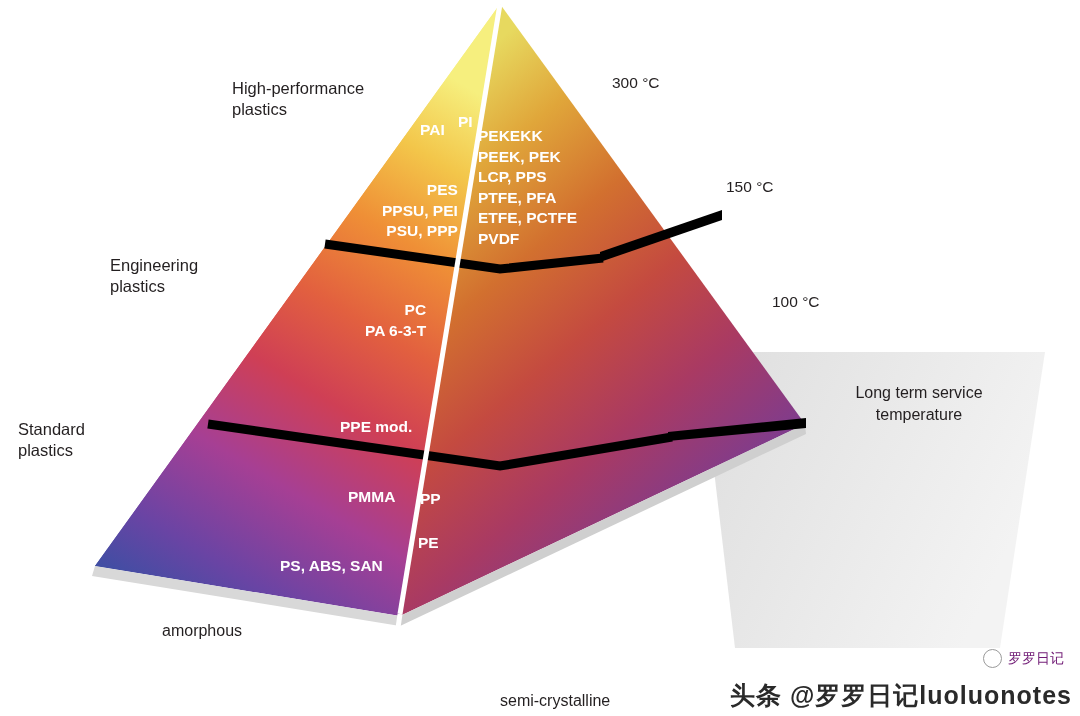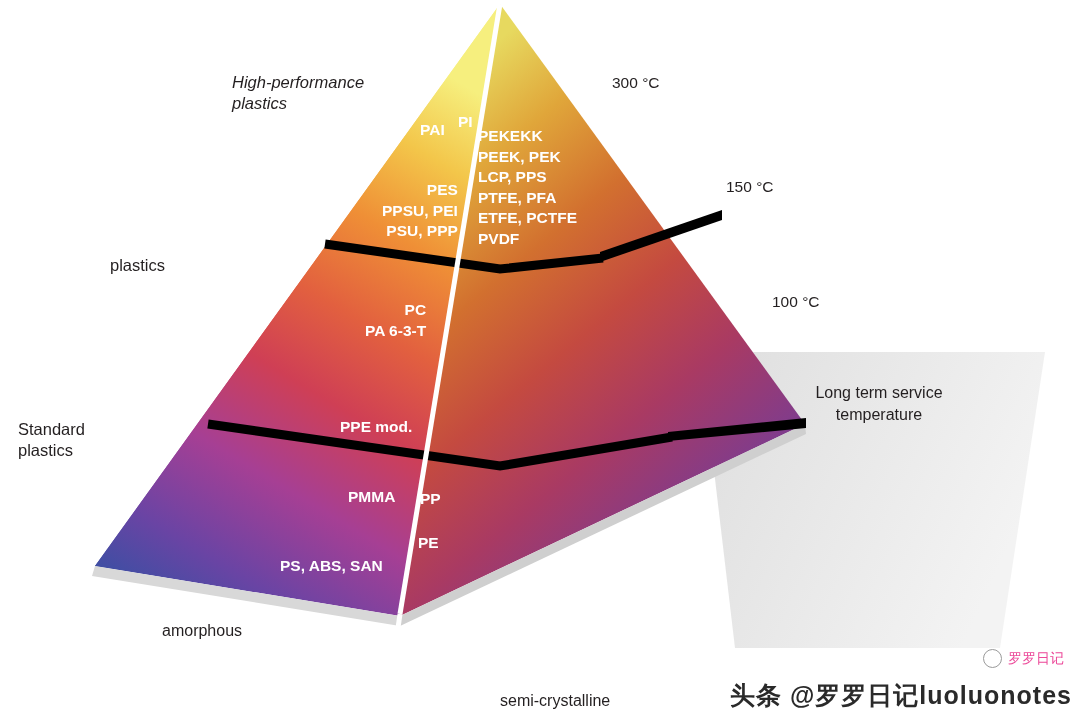--- a/index.html
+++ b/index.html
@@ -15,21 +15,21 @@
 
   .lbl{position:absolute;color:#231f20;font-size:16.5px;line-height:21px;}
   .lbl-white{position:absolute;color:#ffffff;font-size:15.5px;line-height:20.5px;font-weight:600;}
   .lbl-temp{position:absolute;color:#231f20;font-size:15.5px;}
   .right-note{position:absolute;color:#231f20;font-size:16px;line-height:22px;text-align:center;}
   .cap-left{position:absolute;color:#231f20;font-size:15.5px;font-weight:bold;font-style:italic;}
   .cap-mid{position:absolute;color:#231f20;font-size:16px;}
   .cap-amorph{position:absolute;color:#231f20;font-size:16px;}
 
   
-  #cat-high{left:232px;top:72px;width:180px;font-style:italic;}
+  #cat-high{left:232px;top:78px;width:180px;}
   #cat-eng{left:110px;top:255px;width:170px;}
   #cat-std{left:18px;top:419px;width:150px;}
 
   
   #t300{left:612px;top:74px;}
   #t150{left:726px;top:178px;}
   #t100{left:772px;top:293px;}
 
   
   #g-pi{left:458px;top:92px;margin-top:20px;}
@@ -37,27 +37,27 @@
   #g-pes{left:382px;top:180px;}
   #g-right-hp{left:478px;top:126px;}
   #g-pc{left:365px;top:300px;}
   #g-right-eng{left:452px;top:298px;}
   #g-ppemod{left:340px;top:417px;}
   #g-pmma{left:348px;top:487px;}
   #g-psabs{left:280px;top:556px;}
   #g-pp{left:420px;top:489px;}
   #g-pe{left:418px;top:533px;}
 
-  #right-note-pos{left:774px;top:382px;width:210px;}
+  #right-note-pos{left:814px;top:382px;width:210px;}
   #cap-left-pos{left:55px;top:692px;}
   #cap-mid-pos{left:500px;top:692px;}
   #cap-amorph-pos{left:162px;top:622px;}
 
   #watermark{position:absolute;right:8px;bottom:4px;color:#2a2a2a;font-size:25px;font-weight:bold;letter-spacing:1px;}
-  #wm-badge{position:absolute;right:16px;bottom:48px;display:flex;align-items:center;gap:6px;color:#ec4899;font-size:14px;}
+  #wm-badge{position:absolute;right:16px;bottom:48px;display:flex;align-items:center;gap:6px;color:#701a75;font-size:14px;}
   #wm-badge .wm-circle{width:17px;height:17px;border-radius:50%;border:1.6px solid #9a9a9a;display:block;}
 </style>
 </head>
 <body>
 
 <div id="stage">
 
   <svg id="pyramid" viewBox="0 0 1080 716">
     <defs>
 
@@ -115,20 +115,21 @@
     <line x1="500" y1="4" x2="400" y2="614" stroke="#ffffff" stroke-width="5"></line>
 
     <line x1="400" y1="614" x2="398" y2="628" stroke="#ffffff" stroke-width="5"></line>
   </svg>
 
   <div class="lbl" id="cat-high">
     <div>High-performance</div>
     <div>plastics</div>
   </div>
   <div class="lbl" id="cat-eng">
+    <div>Engineering</div>
     <div>plastics</div>
   </div>
   <div class="lbl" id="cat-std">
     <div>Standard</div>
     <div>plastics</div>
   </div>
 
   <div class="lbl-temp" id="t300">300 °C</div>
   <div class="lbl-temp" id="t150">150 °C</div>
   <div class="lbl-temp" id="t100">100 °C</div>

